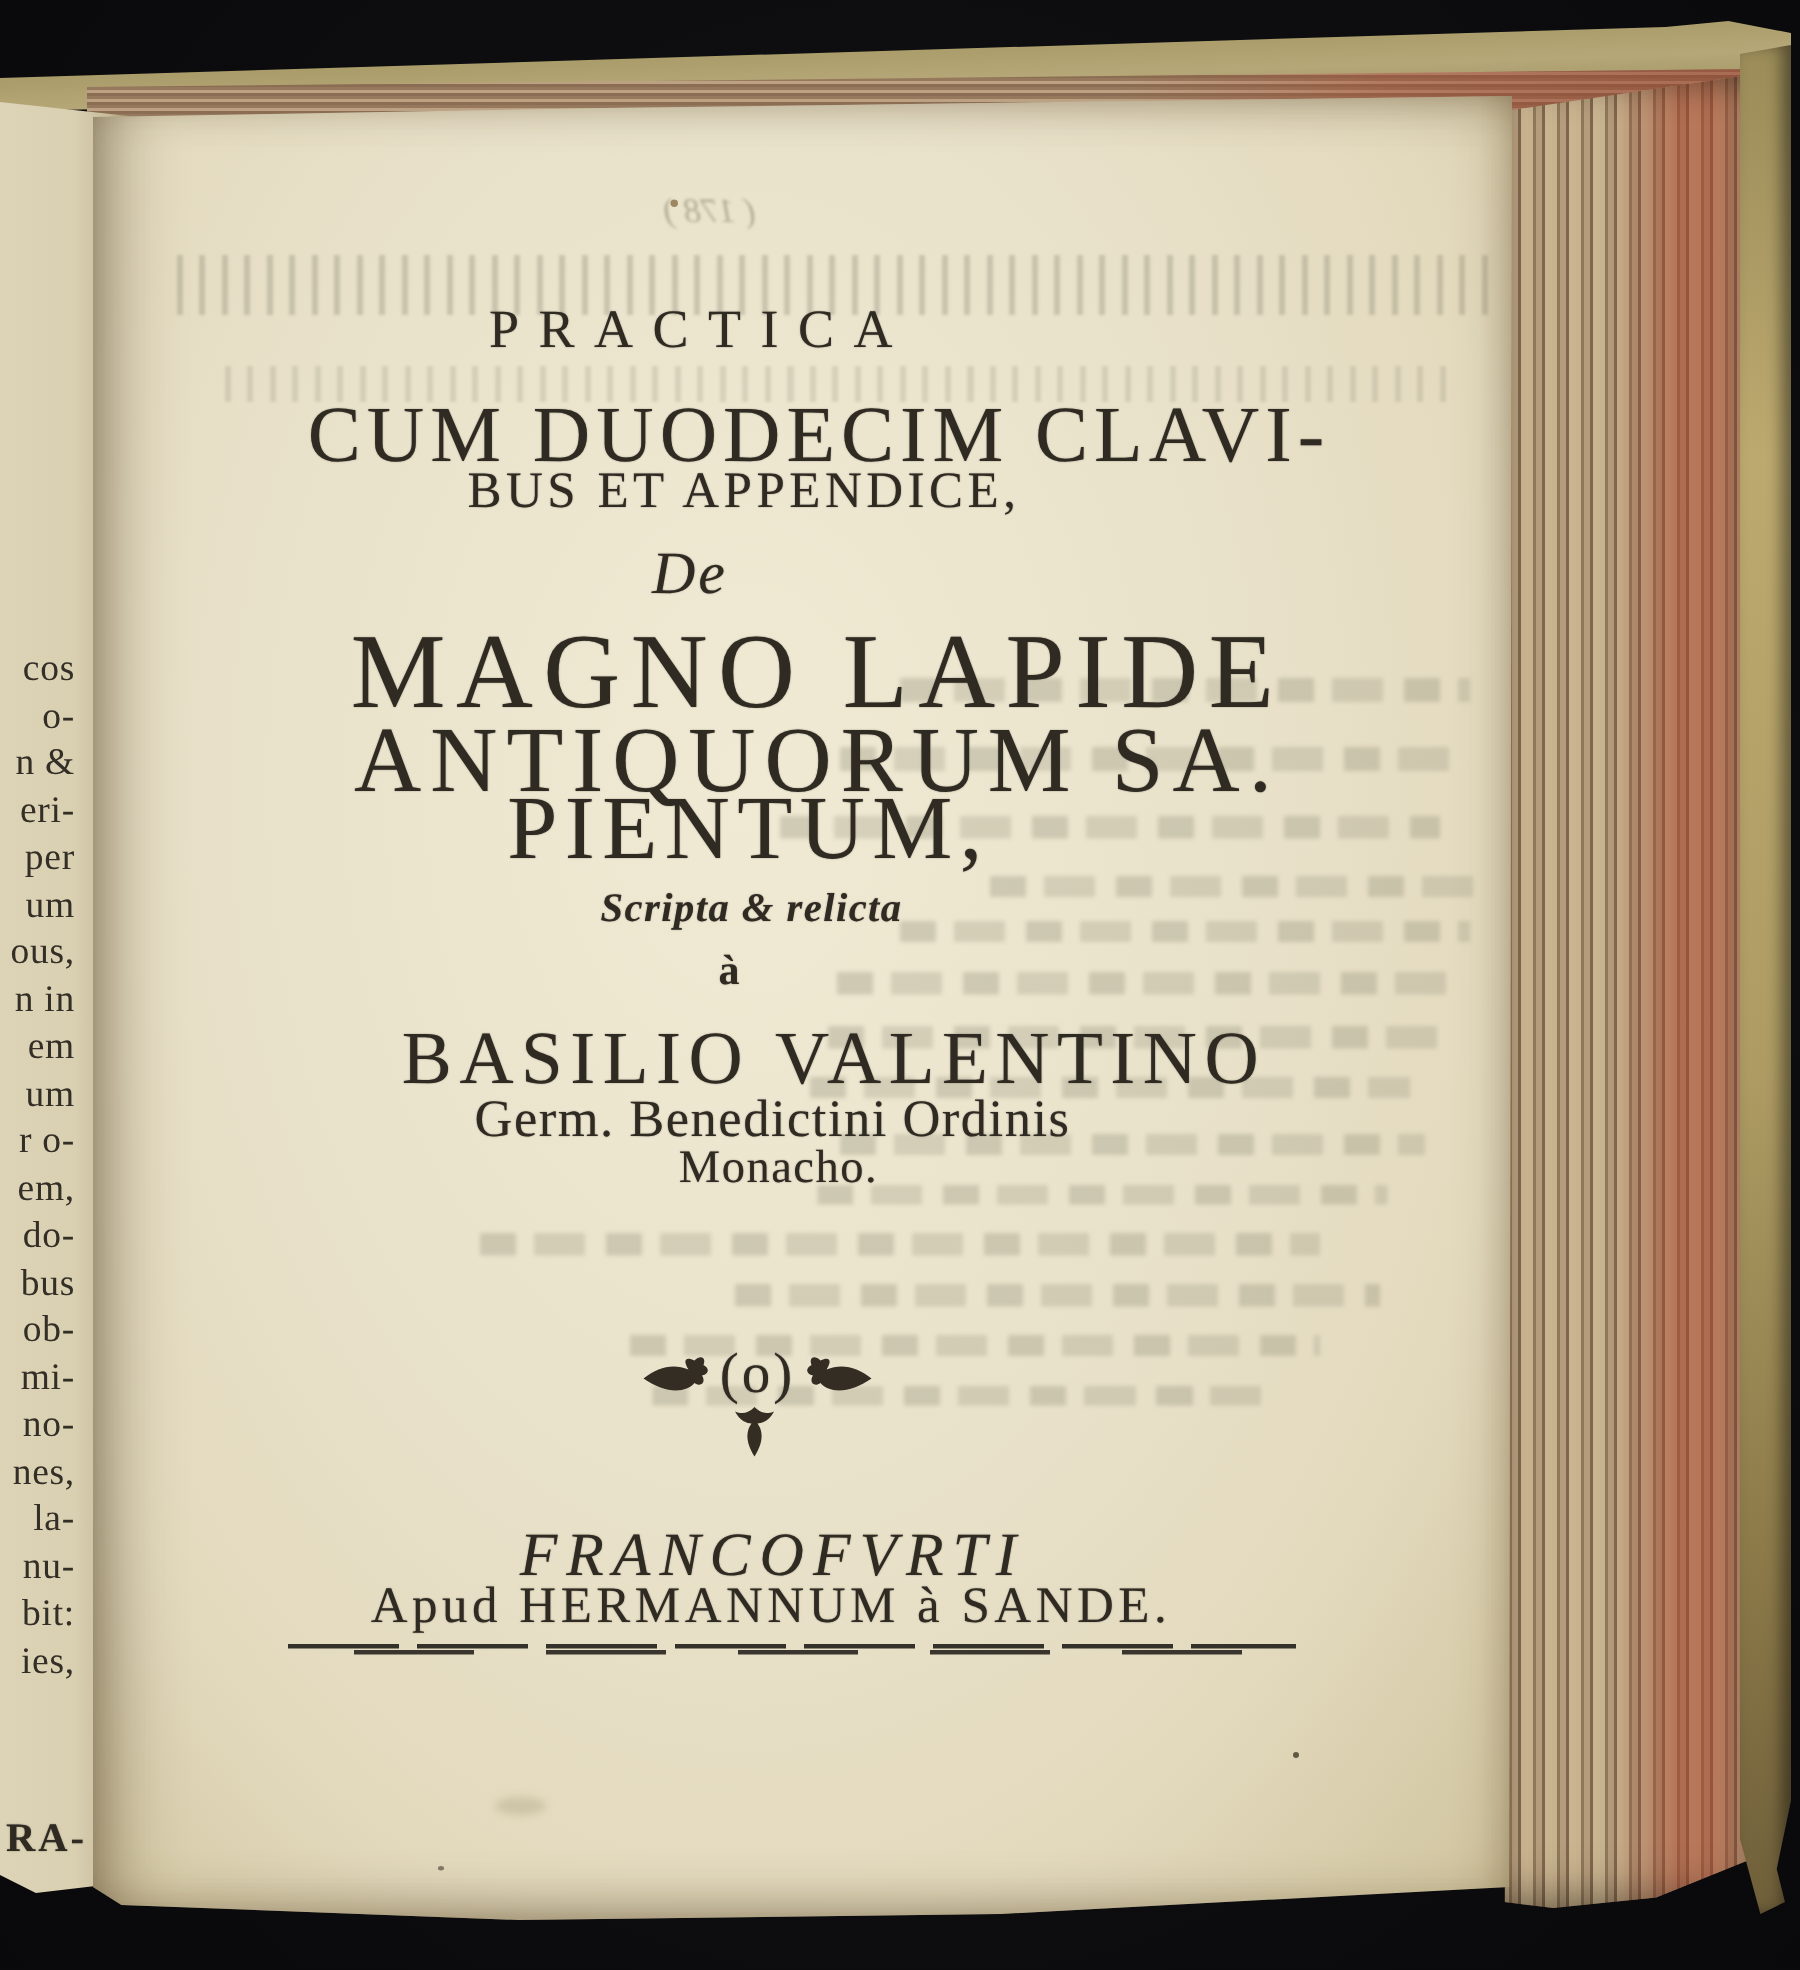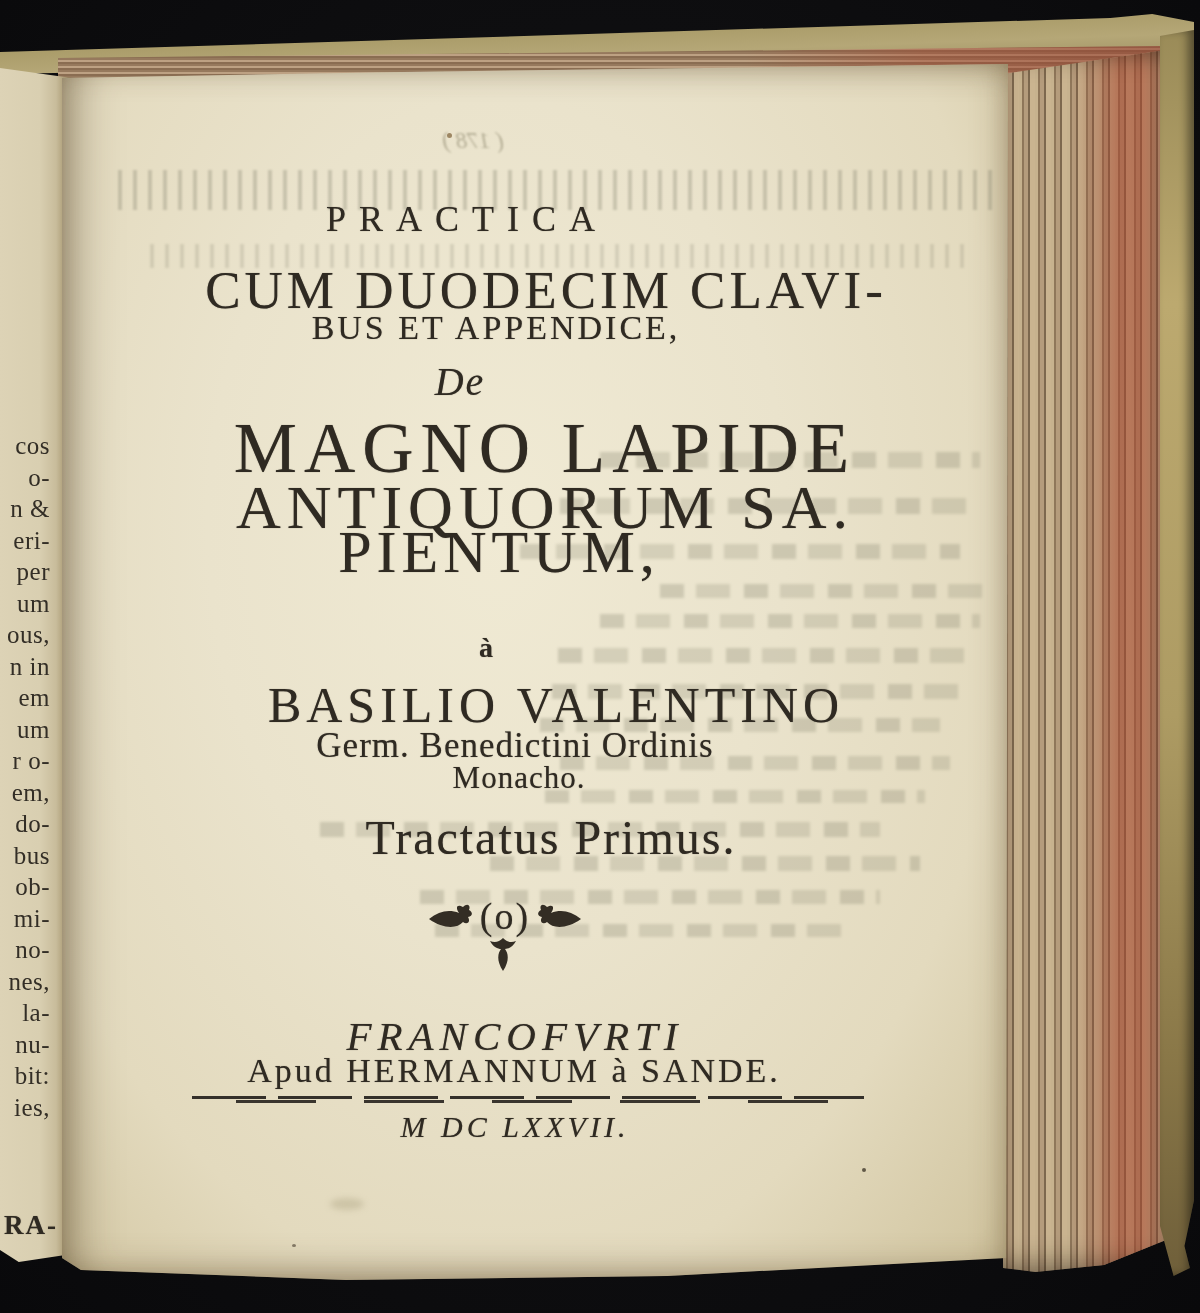--- a/index.html
+++ b/index.html
@@ -32,20 +32,21 @@
   .cover-right{
     position:absolute;left:1160px;top:30px;width:34px;height:1246px;
     background:linear-gradient(180deg,#9a8b58 0%,#bca96f 22%,#ad9b63 55%,#8a7848 82%,#6f5f3a 100%);
     clip-path:polygon(0 6px,100% 0,100% 1170px,72% 1216px,88% 1238px,40% 1246px,0 1196px);
     box-shadow:inset -6px 0 10px rgba(0,0,0,.45);
   }
   .left-page{
     position:absolute;left:0;top:64px;width:72px;height:1202px;
     background:linear-gradient(90deg,#ddd3b6 0%,#d9cfb1 55%,#c8bc9b 78%,#a6966f 92%,#6d5d3e 100%);
     clip-path:polygon(0 4px,100% 14px,100% 1190px,26% 1198px,0 1186px);
+    padding-left:20px;
   }
   .main-page{
     position:absolute;left:62px;top:62px;width:946px;height:1218px;
     background:
       radial-gradient(ellipse at 46% 38%, #f0ead4 0%, #eae3cc 40%, #e3dabe 72%, #d3c7a3 94%, #c8bb95 100%);
     clip-path:polygon(0 16px,36% 10px,100% 2px,99.8% 1196px,64% 1214px,30% 1218px,2% 1208px,0 1196px);
     box-shadow:inset 30px 0 46px -20px rgba(70,52,24,.5),
                inset -16px 0 34px -14px rgba(96,74,40,.38),
                inset 0 22px 34px -20px rgba(96,74,40,.42),
                inset 0 -26px 38px -22px rgba(96,74,40,.45);
@@ -157,25 +158,25 @@
   <div class="st-line" style="left:420px;top:890px;width:460px;height:14px;"></div>
   <div class="st-line" style="left:435px;top:924px;width:410px;height:13px;"></div>
 
   <div class="tline ink t-practica">PRACTICA</div>
   <div class="tline ink t-bus">BUS ET APPENDICE,</div>
   <div class="tline ink t-cum">CUM DUODECIM CLAVI-</div>
   <div class="tline ink t-de">De</div>
   <div class="tline ink t-magno">MAGNO LAPIDE</div>
   <div class="tline ink t-antiq">ANTIQUORUM SA.</div>
   <div class="tline ink t-pientum">PIENTUM,</div>
+  <div class="tline ink t-scripta">Scripta &amp; relicta</div>
   <div class="tline ink t-a">à</div>
   <div class="tline ink t-basilio">BASILIO VALENTINO</div>
   <div class="tline ink t-germ">Germ. Benedictini Ordinis</div>
   <div class="tline ink t-monacho">Monacho.</div>
-  <div class="tline ink t-tractatus">Tractatus Primus.</div>
 
   <div class="tline ornament-row">
     <span class="fleuron" style="transform:scaleX(-1);">
       <svg width="46" height="28" viewBox="0 0 46 28">
           <path d="M45 15 C35 7 25 5 15 9 C19 3 17 0 11 3 C7 -1 3 1 5 6 C1 8 1 12 6 13 C3 18 7 21 11 18 C17 25 31 25 45 15 Z" fill="#332d24"></path>
         </svg>
     </span>
     <span class="orn-center ink">(o)</span>
     <span class="fleuron">
       <svg width="46" height="28" viewBox="0 0 46 28">
@@ -187,20 +188,19 @@
     <span class="fleuron">
       <svg width="28" height="34" viewBox="0 0 28 34">
           <path d="M14 0 C18 4 22 5 27 3 C24 9 19 11 16 11 C19 15 21 22 14 33 C7 22 9 15 12 11 C9 11 4 9 1 3 C6 5 10 4 14 0 Z" fill="#332d24"></path>
         </svg>
     </span>
   </div>
 
   <div class="tline ink t-franco">FRANCOFVRTI</div>
   <div class="tline ink t-apud">Apud HERMANNUM à SANDE.</div>
   <div class="rule"></div>
-  <div class="tline ink t-year">M DC LXXVII.</div>
 
   <div class="speck" style="left:447px;top:133px;width:5px;height:5px;background:#8a6f48;opacity:.8;"></div>
   <div class="speck" style="left:862px;top:1168px;width:4px;height:4px;background:#4a4234;opacity:.85;"></div>
   <div class="speck" style="left:292px;top:1244px;width:4px;height:3px;background:#5a5040;opacity:.7;"></div>
   <div class="speck" style="left:330px;top:1198px;width:34px;height:12px;background:#b6ad8d;opacity:.5;filter:blur(3px);"></div>
 
 </div>
 
 </body></html>

